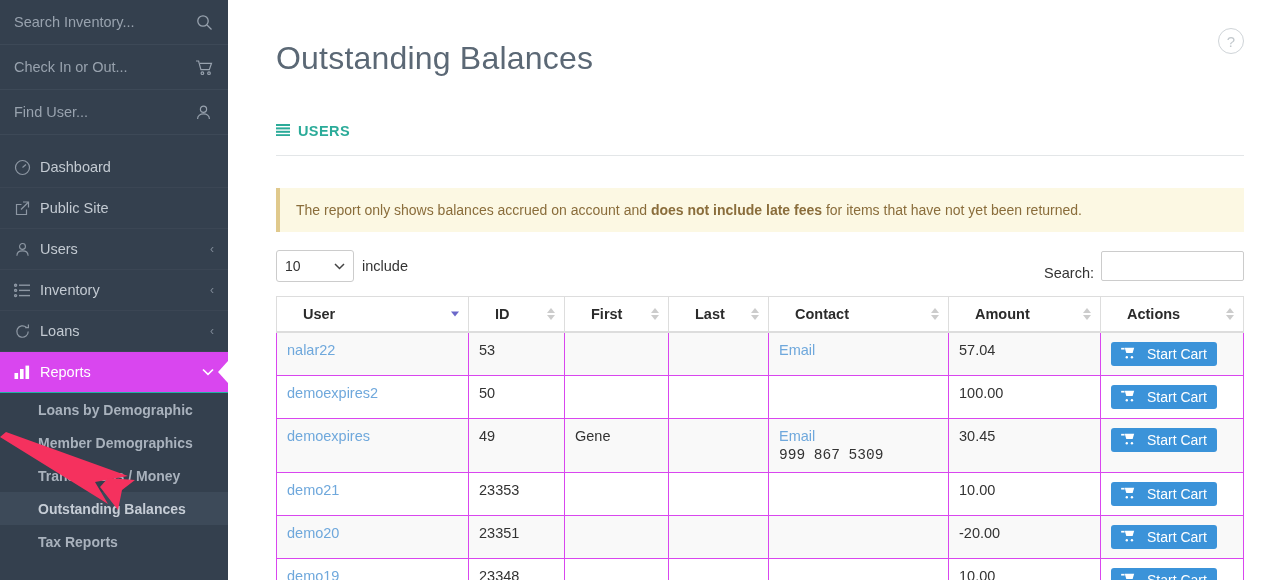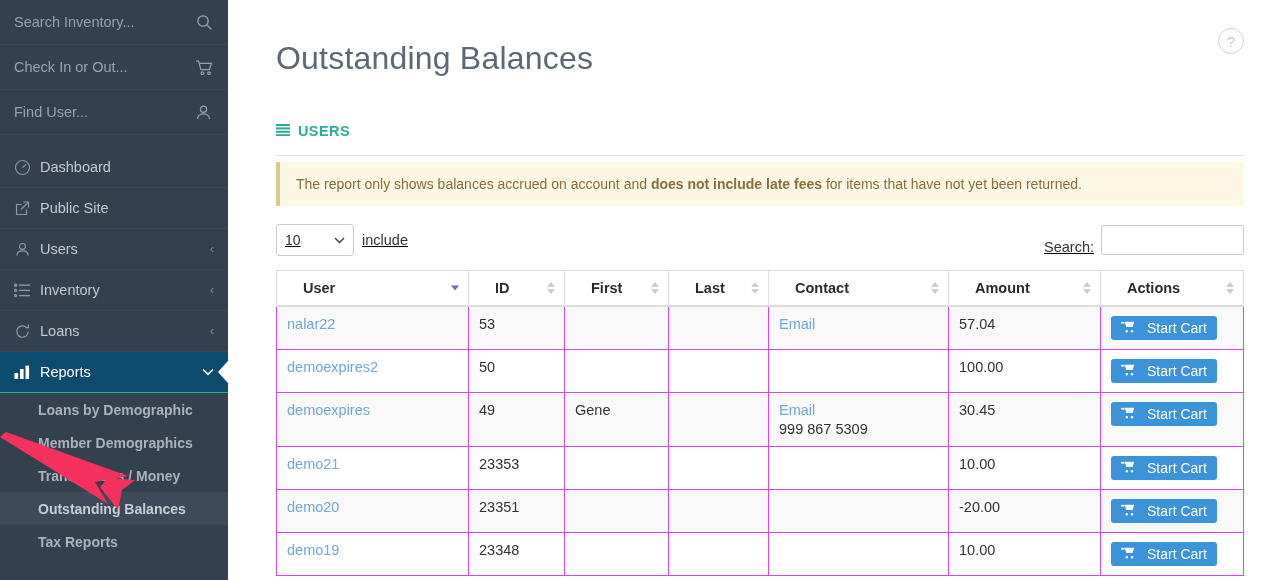--- a/index.html
+++ b/index.html
@@ -46,21 +46,21 @@
     cursor: pointer;
   }
   .nav-item .ni-icon {
     width: 26px; min-width: 26px;
     display: flex; align-items: center;
     color: #8d97a3;
   }
   .nav-item .ni-label { flex: 1; }
   .nav-item .ni-caret { color: #7e8996; font-size: 12px; }
   .nav-item.active {
-    background: #0c4a6e;
+    background: #d946ef;
     color: #ffffff;
     border-bottom: 1px solid #20b2a0;
   }
   .nav-item.active .ni-icon { color: #ffffff; }
   .nav-item.active .ni-caret { color: #ffffff; }
   .nav-item.active::after {
     content: "";
     position: absolute; right: -1px; top: 50%;
     transform: translateY(-50%);
     width: 0; height: 0;
@@ -126,34 +126,33 @@
     font-weight: bold;
     font-size: 14.5px;
     letter-spacing: 0.4px;
   }
   .section-rule {
     border-bottom: 1px solid #e3e6e8;
     margin-top: 16px;
   }
 
   .alert {
-    margin-top: 6px;
+    margin-top: 32px;
     background: #fcf8e3;
     border-left: 4px solid #e0c98c;
     padding: 13px 16px;
     color: #8a6d3b;
     font-size: 14px;
     line-height: 18px;
   }
   .alert b { font-weight: bold; }
 
   .table-controls {
     display: flex; align-items: center;
     margin-top: 18px;
-    text-decoration: underline;
   }
   .len-wrap { display: flex; align-items: center; gap: 8px; }
   .len-select {
     width: 78px; height: 32px;
     border: 1px solid #cccccc;
     border-radius: 3px;
     background: #ffffff;
     display: flex; align-items: center;
     justify-content: space-between;
     padding: 0 8px;
@@ -216,21 +215,21 @@
     color: #333333;
     padding: 9px 10px;
     border: 1px solid #d946ef;
     vertical-align: top;
   }
   table.dt tbody tr:nth-child(odd) td { background: #f9f9f9; }
   table.dt tbody tr:nth-child(even) td { background: #ffffff; }
   .link { color: #6fa8dc; text-decoration: none; cursor: pointer; }
   .user-link { color: #6fa8dc; text-decoration: none; cursor: pointer; }
   .contact-line { display: block; }
-  .contact-line.phone { color: #333; margin-top: 3px; }
+  .contact-line.phone { color: #333; margin-top: 3px; font-family: Liberation Mono, monospace; }
 
   .btn-cart {
     display: inline-flex; align-items: center; gap: 12px;
     background: #3b93d9;
     color: #ffffff;
     border: none; border-radius: 3px;
     font-size: 14px;
     padding: 4px 10px;
     cursor: pointer;
     font-family: "Liberation Sans", sans-serif;

